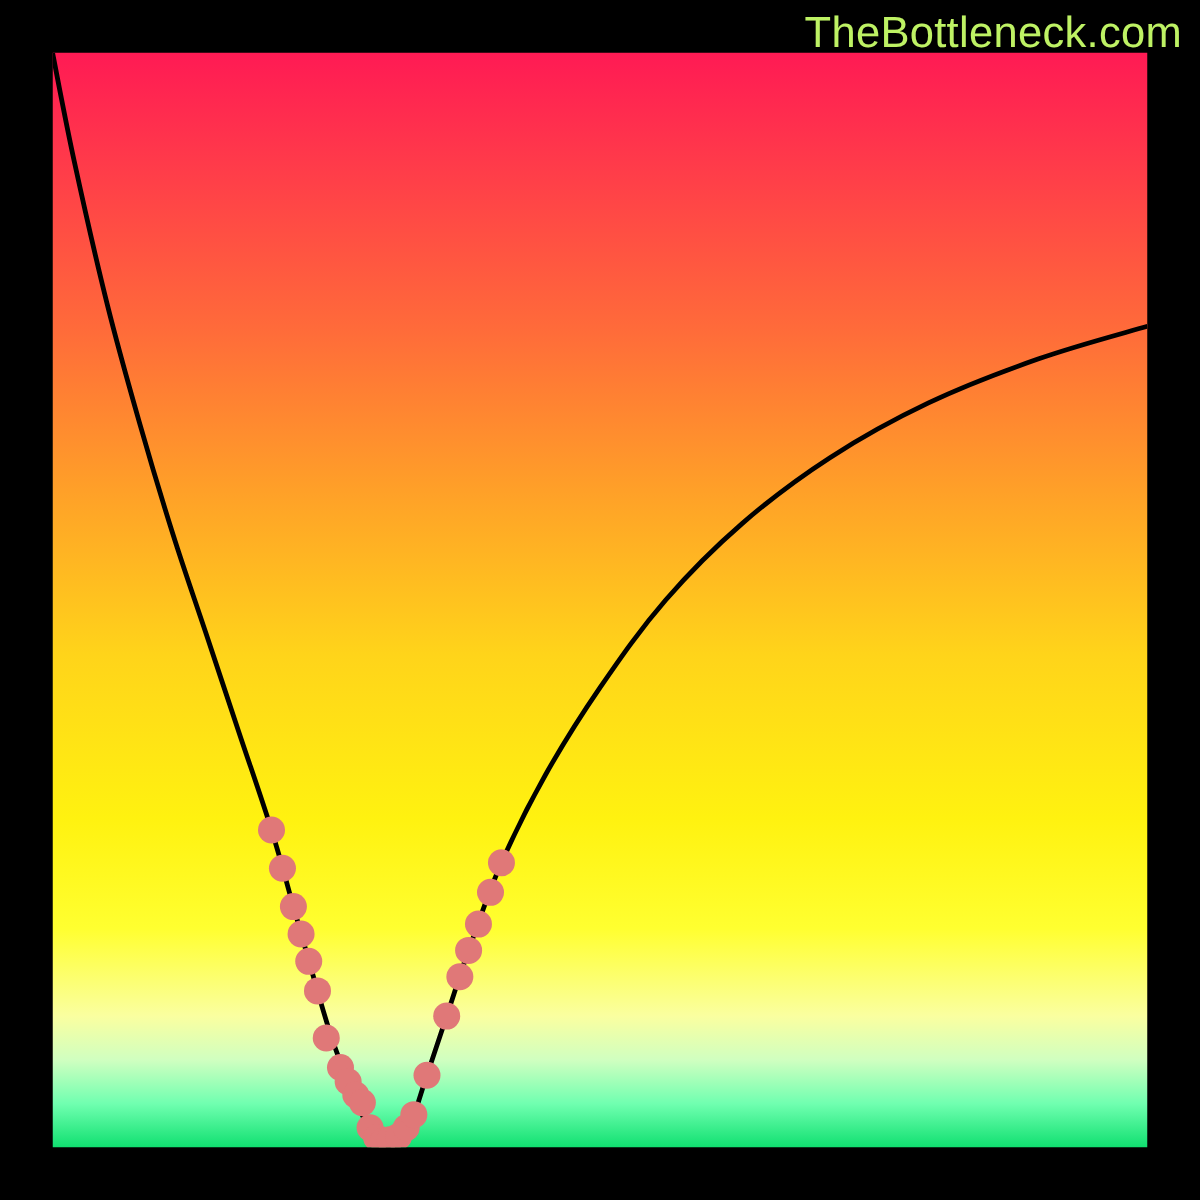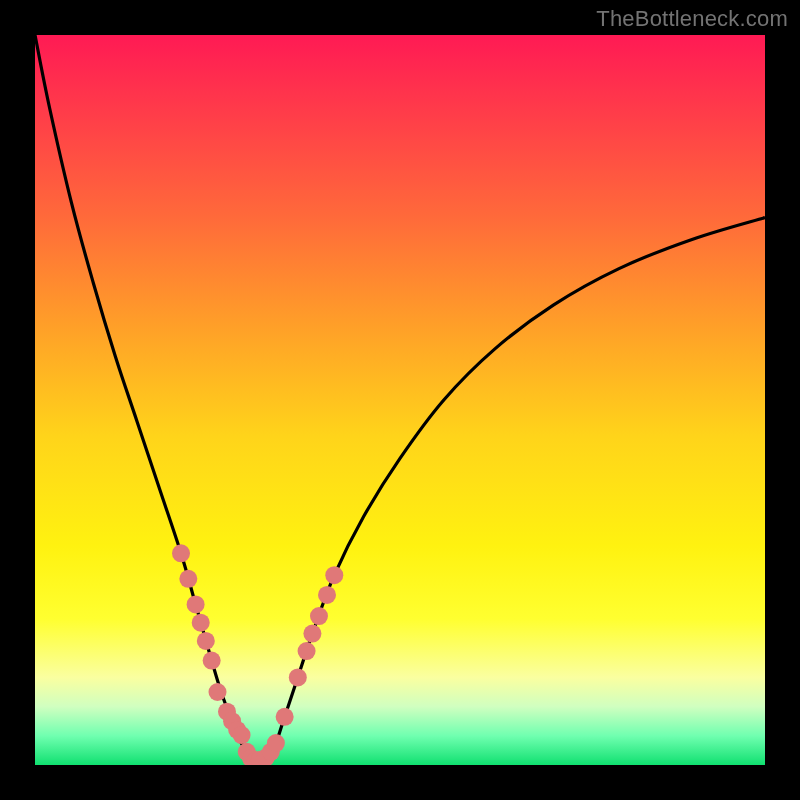--- a/index.html
+++ b/index.html
@@ -52,22 +52,22 @@
     fill: none;
   }
   .curve circle.dot {
     fill: #e07878;
     stroke: none;
   }
   .watermark {
     position: absolute;
     top: 6px;
     right: 12px;
-    color: #737373;
-    font-size: 22px;
+    color: #bef264;
+    font-size: 29px;
     letter-spacing: 0.2px;
     user-select: none;
   }
 </style>
 </head>
 <body>
 
 <div class="frame">
   <div class="watermark">TheBottleneck.com</div>
   <div class="plot">

